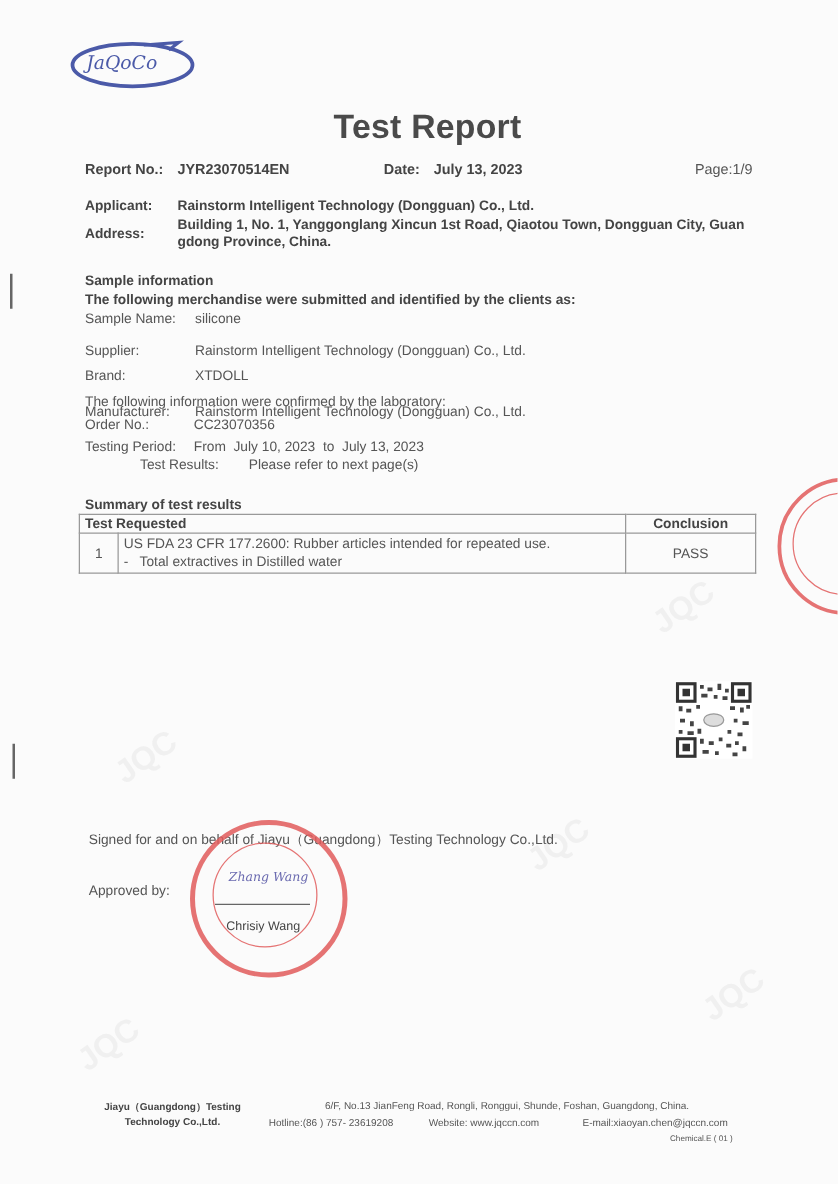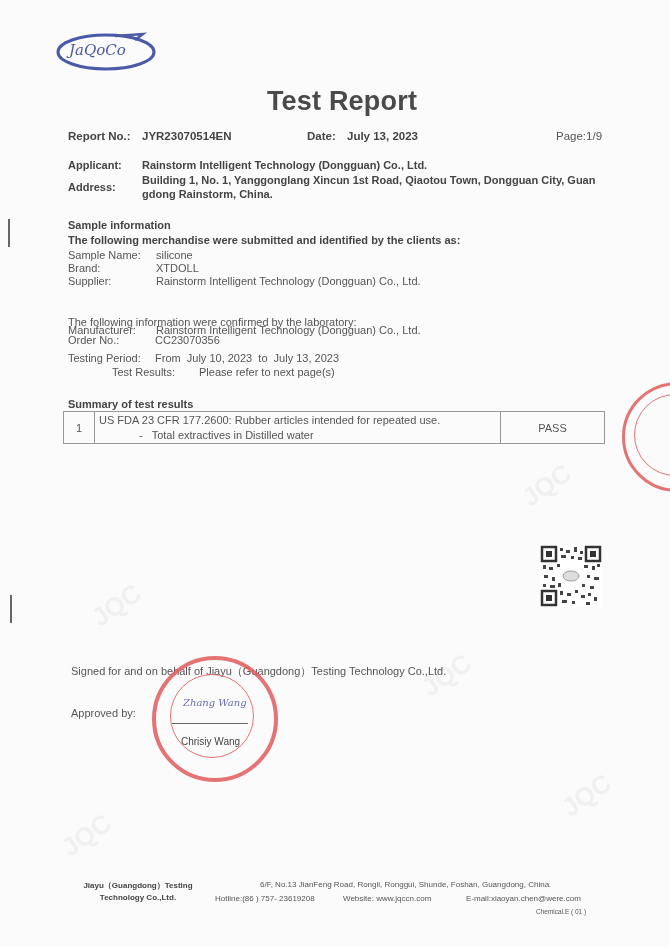--- a/index.html
+++ b/index.html
@@ -53,30 +53,30 @@
 <div class="abs b r12" style="left:68px;top:130px;">Report No.:</div>
 <div class="abs b r12" style="left:142px;top:130px;">JYR23070514EN</div>
 <div class="abs b r12" style="left:307px;top:130px;">Date:</div>
 <div class="abs b r12" style="left:347px;top:130px;">July 13, 2023</div>
 <div class="abs r12" style="left:556px;top:130px;color:#555;">Page:1/9</div>
 
 <div class="abs b" style="left:68px;top:159px;font-size:11px;">Applicant:</div>
 <div class="abs b" style="left:142px;top:159px;font-size:11px;">Rainstorm Intelligent Technology (Dongguan) Co., Ltd.</div>
 <div class="abs b" style="left:68px;top:181px;font-size:11px;">Address:</div>
 <div class="abs b" style="left:142px;top:174px;font-size:11px;">Building 1, No. 1, Yanggonglang Xincun 1st Road, Qiaotou Town, Dongguan City, Guan</div>
-<div class="abs b" style="left:142px;top:188px;font-size:11px;">gdong Rainstorm, China.</div>
+<div class="abs b" style="left:142px;top:188px;font-size:11px;">gdong Province, China.</div>
 
 <div class="abs b" style="left:68px;top:219px;font-size:11px;">Sample information</div>
 <div class="abs b" style="left:68px;top:234px;font-size:11px;">The following merchandise were submitted and identified by the clients as:</div>
 
 <div class="row" style="left:68px;top:249px;">
   <span class="k" style="width:88px;">Sample Name:</span><span>silicone</span>
 </div>
 <div class="row" style="left:68px;top:262px;">
-  <span class="k" style="width:88px;">Brand:</span><span>XTDOLL</span>
+  <span class="k" style="width:88px;margin-top:33px;">Brand:</span><span>XTDOLL</span>
 </div>
 <div class="row" style="left:68px;top:275px;">
   <span class="k" style="width:88px;">Supplier:</span><span>Rainstorm Intelligent Technology (Dongguan) Co., Ltd.</span>
 </div>
 <div class="row" style="left:68px;top:288px;margin-top:36px;">
   <span class="k" style="width:88px;">Manufacturer:</span><span>Rainstorm Intelligent Technology (Dongguan) Co., Ltd.</span>
 </div>
 
 <div class="row" style="left:68px;top:316px;">The following information were confirmed by the laboratory:</div>
 <div class="row" style="left:68px;top:334px;">
@@ -85,25 +85,29 @@
 <div class="row" style="left:68px;top:352px;">
   <span class="k" style="width:87px;">Testing Period:</span><span style="white-space:pre;">From  July 10, 2023  to  July 13, 2023</span>
 </div>
 <div class="row" style="left:68px;top:366px;margin-left:44px;">
   <span class="k" style="width:87px;">Test Results:</span><span>Please refer to next page(s)</span>
 </div>
 
 <div class="abs b" style="left:68px;top:398px;font-size:11px;">Summary of test results</div>
 <table class="summary">
   <tbody>
+      <tr>
+    <th colspan="2">Test Requested</th>
+    <th class="c">Conclusion</th>
+  </tr>
   <tr style="height:32px;">
     <td class="n">1</td>
     <td style="line-height:15px;">
       <div>US FDA 23 CFR 177.2600: Rubber articles intended for repeated use.</div>
-      <div style="white-space:pre;margin-left:40px;">-   Total extractives in Distilled water</div>
+      <div style="white-space:pre;">-   Total extractives in Distilled water</div>
     </td>
     <td class="res">PASS</td>
   </tr>
 </tbody>
   </table>
 
 <div class="stamp" style="left:622px;top:382px;width:104px;height:104px;"></div>
 <div class="stamp" style="left:634px;top:394px;width:80px;height:80px;border-width:1.5px;"></div>
 
 <div class="qr">
@@ -161,14 +165,14 @@
 <div class="abs" style="left:172px;top:723px;width:76px;border-top:1px solid #666;"></div>
 <div class="abs" style="left:181px;top:736px;font-size:10px;color:#444;">Chrisiy Wang</div>
 
 <div class="foot b" style="left:78px;top:880px;font-size:8px;color:#444;width:120px;text-align:center;">
   <div>Jiayu（Guangdong）Testing</div>
   <div style="margin-top:2px;">Technology Co.,Ltd.</div>
 </div>
 <div class="foot" style="left:215px;top:880px;margin-left:45px;">6/F, No.13 JianFeng Road, Rongli, Ronggui, Shunde, Foshan, Guangdong, China.</div>
 <div class="foot" style="left:215px;top:894px;">Hotline:(86 ) 757- 23619208</div>
 <div class="foot" style="left:343px;top:894px;">Website: www.jqccn.com</div>
-<div class="foot" style="left:466px;top:894px;">E-mail:xiaoyan.chen@were.com</div>
+<div class="foot" style="left:466px;top:894px;">E-mail:xiaoyan.chen@jqccn.com</div>
 <div class="foot" style="left:536px;top:908px;font-size:6.5px;">Chemical.E ( 01 )</div>
 
 </body></html>

